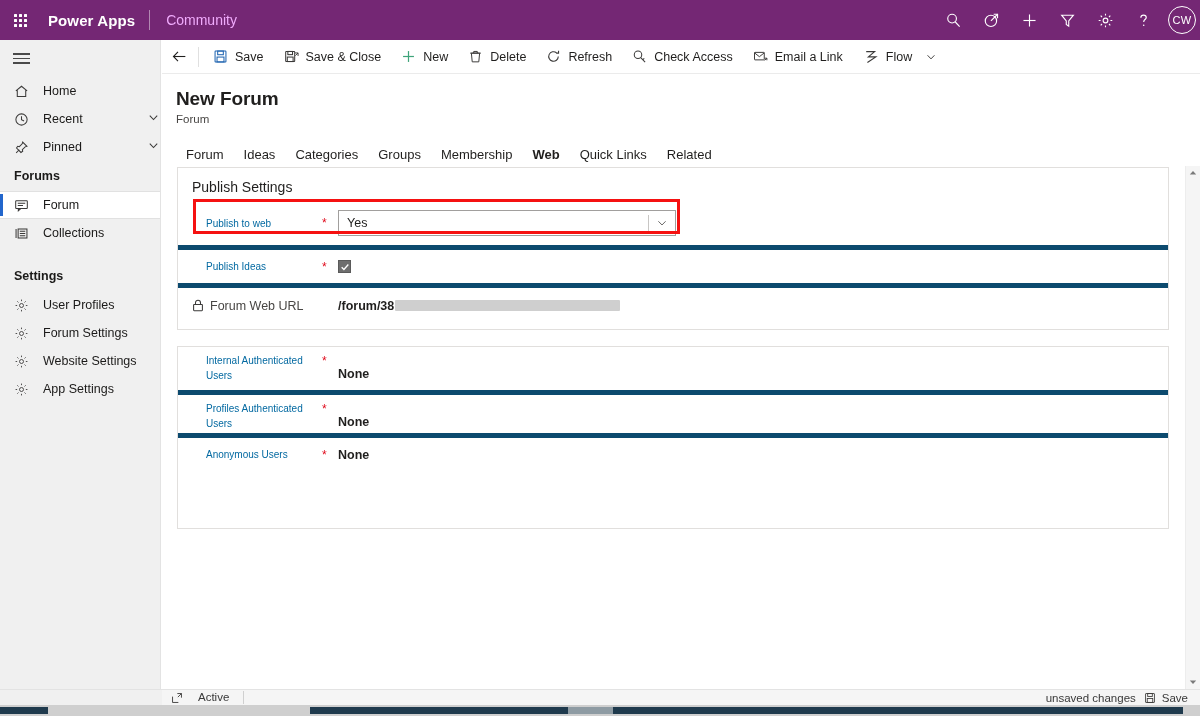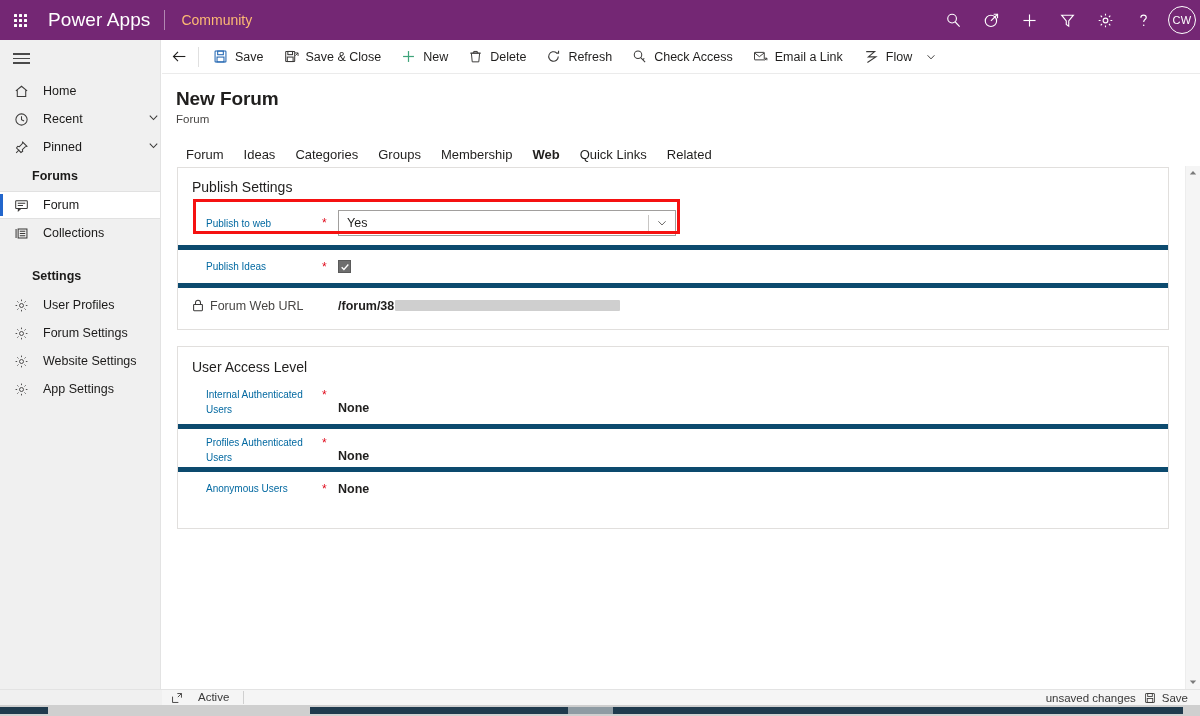--- a/index.html
+++ b/index.html
@@ -26,29 +26,29 @@
     cursor: pointer;
   }
   .waffle-grid {
     display: grid;
     grid-template-columns: repeat(3, 3px);
     grid-template-rows: repeat(3, 3px);
     gap: 2px;
   }
   .waffle-grid i { background: #ffffff; width: 3px; height: 3px; border-radius: 0.5px; display:block; }
   .brand {
-    font-size: 19px; font-weight: 400;
+    font-size: 15px; font-weight: 700;
     padding: 0 14px 0 8px; letter-spacing: .1px;
   }
   .brand-sep {
     width: 1px; height: 20px; background: rgba(255,255,255,.45);
   }
   .app-name {
     font-size: 14px; font-weight: 400;
-    padding-left: 16px; color: #fdba74;
+    padding-left: 16px; color: #f0abfc;
   }
   .topbar-right {
     margin-left: auto; display: flex; align-items: center;
     padding-right: 0; gap: 0px;
   }
   .tb-icon {
     width: 38px; height: 40px;
     display: flex; align-items: center; justify-content: center;
     cursor: pointer;
   }
@@ -95,21 +95,21 @@
     border-top: 1px solid #e1e1e1;
     border-bottom: 1px solid #e1e1e1;
     font-weight: 400;
   }
   .nav-item.selected::before {
     content: ""; position: absolute; left: 0; top: 2px; bottom: 2px;
     width: 3px; background: #2266cc;
   }
   .nav-group {
     font-size: 12.5px; font-weight: 700; color: #1b1a19;
-    padding: 0 0 0 14px; height: 30px; display: flex; align-items: center; margin-left: 18px;
+    padding: 0 0 0 14px; height: 30px; display: flex; align-items: center;
   }
   .nav-spacer { height: 14px; }
 
   
   .cmdbar {
     position: absolute; top: 40px; left: 162px;
     width: 1038px; height: 34px;
     background: #ffffff;
     border-bottom: 1px solid #ebebeb;
     display: flex; align-items: center;
@@ -607,21 +607,20 @@
           <span style="font-size:12.5px;color:#484644;">Forum Web URL</span>
         </div>
         <div style="width:16px;flex:0 0 16px;"></div>
         <div class="url-line">
           <span>/forum/38</span><span class="redact"></span>
         </div>
       </div>
     </div>
 
     <div class="card" style="height:183px;">
-      <div class="card-title" style="padding-top:12px;">User Access Level</div>
 
       <div class="row no-line" style="min-height:43px;align-items:flex-start;padding-top:6px;">
         <div class="label">Internal Authenticated Users</div>
         <div class="req" style="padding-top:1px;">*</div>
         <div class="val" style="padding-top:14px;">None</div>
       </div>
 
       <div class="row" style="min-height:43px;align-items:flex-start;padding-top:6px;">
         <div class="label">Profiles Authenticated Users</div>
         <div class="req" style="padding-top:1px;">*</div>

